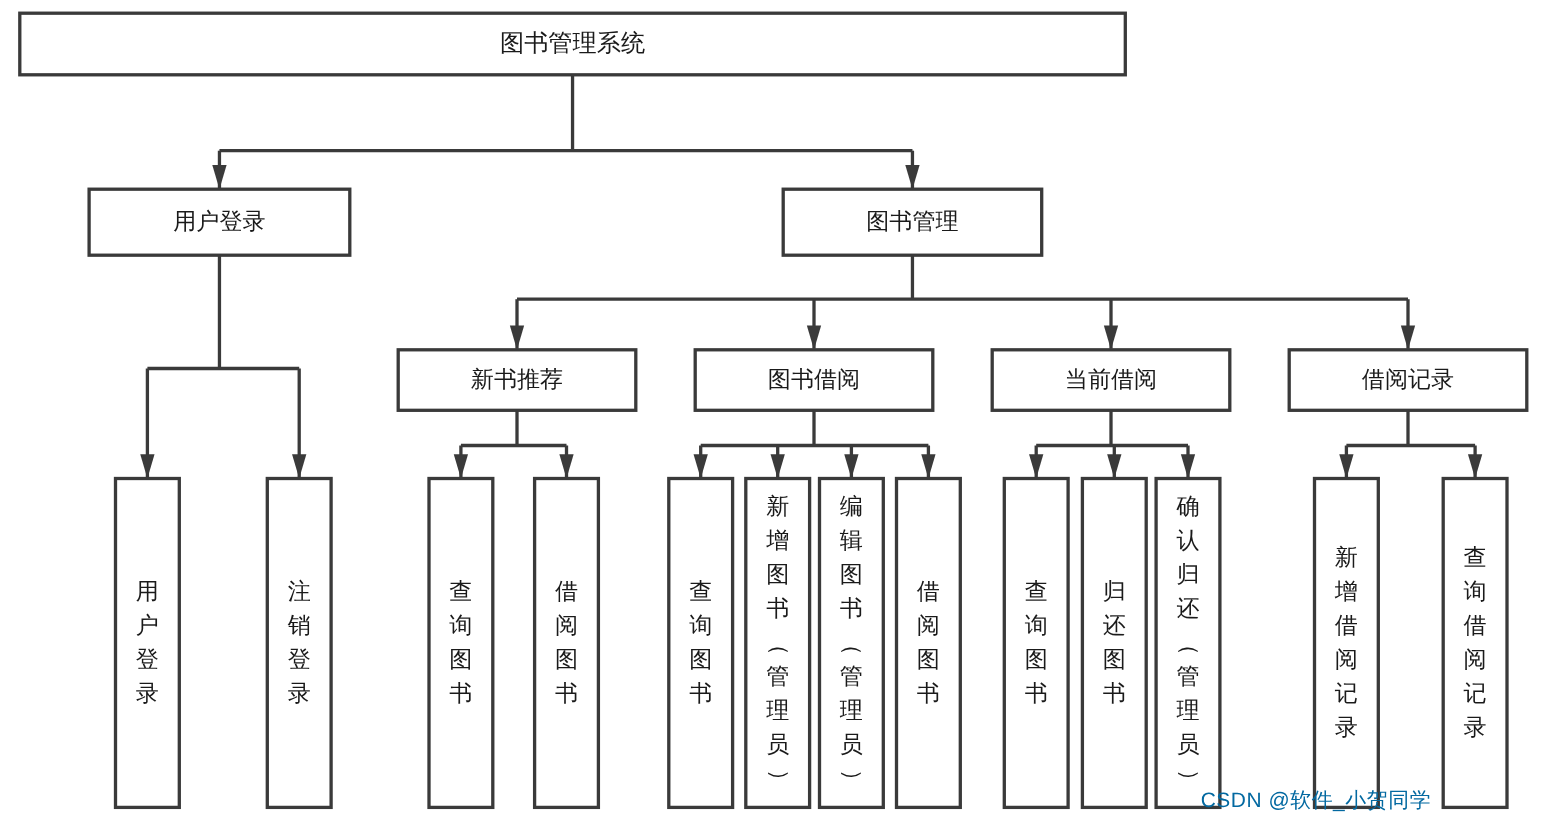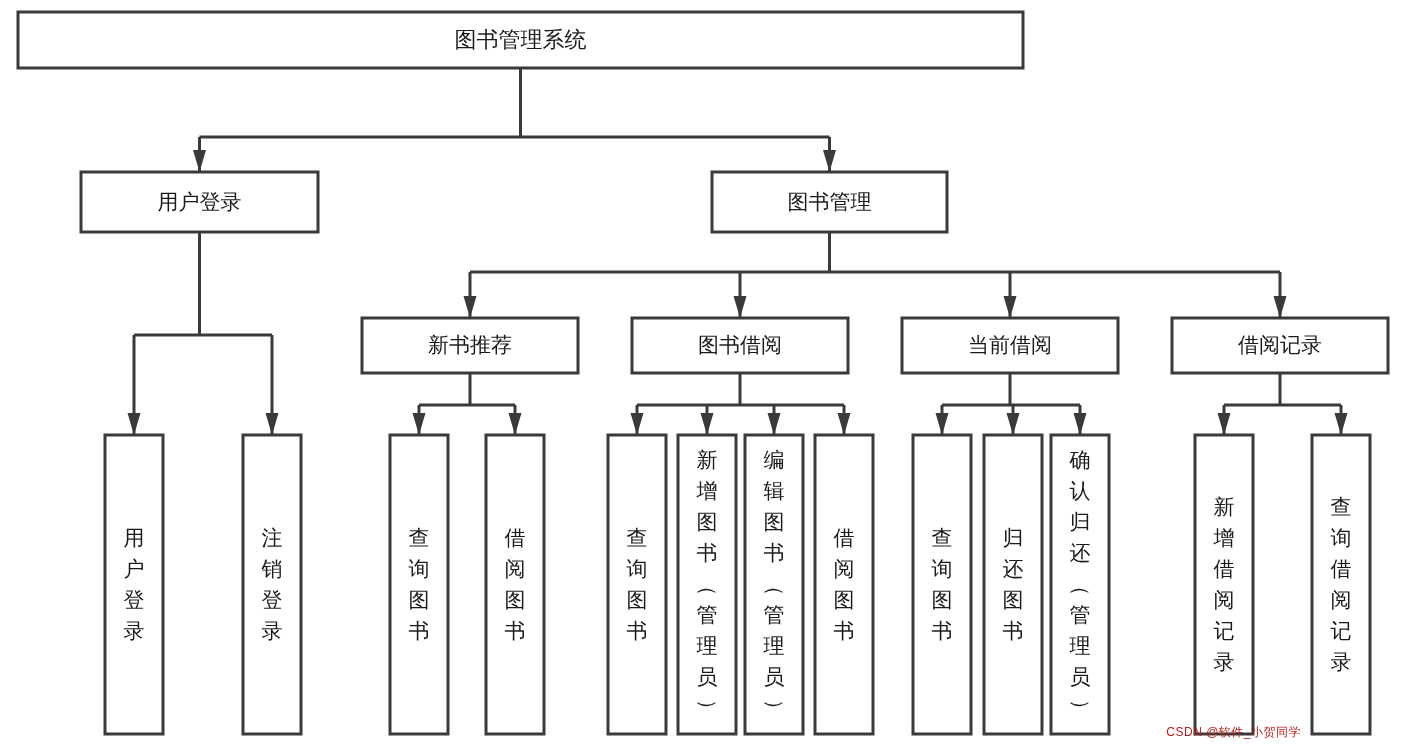--- a/index.html
+++ b/index.html
@@ -60,22 +60,22 @@
     font-family: "Liberation Sans", "DejaVu Sans", sans-serif;
     font-size: 21px;
     fill: #1a1a1a;
     text-anchor: middle;
   }
   .watermark-text {
     position: absolute;
     right: 10px;
     bottom: 6px;
     font-family: "Liberation Sans", "DejaVu Sans", sans-serif;
-    font-size: 12px;
-    color: #b91c1c;
+    font-size: 19px;
+    color: #0369a1;
     letter-spacing: 0.5px;
     white-space: nowrap;
     pointer-events: none;
     margin-left: 20px;
   }
 </style>
 </head>
 <body>
 
 <div id="diagram-root">

